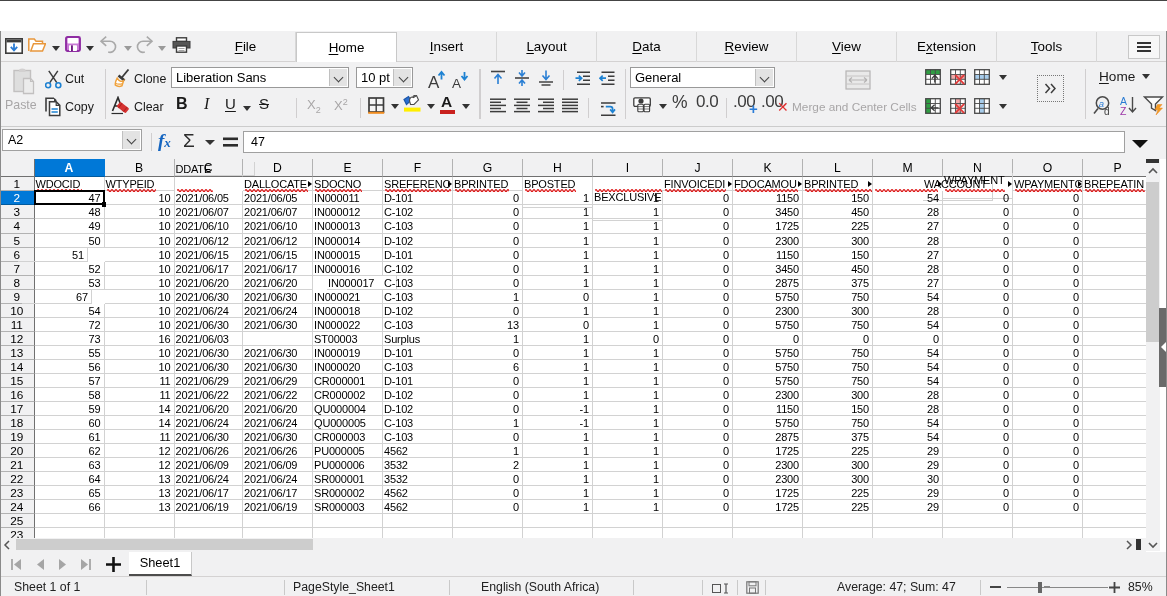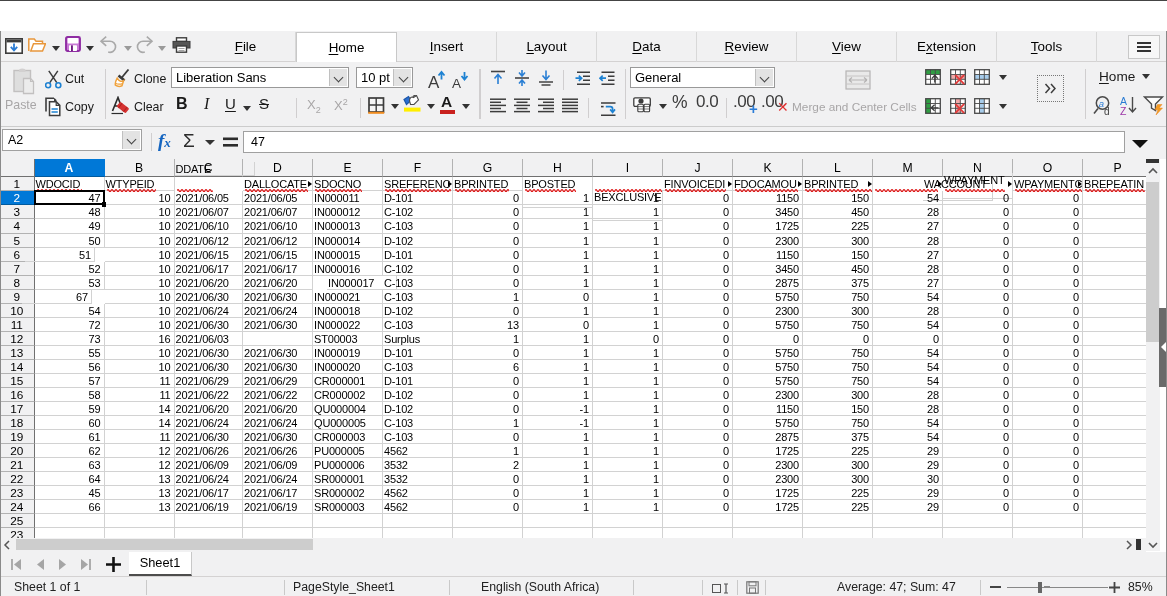--- a/index.html
+++ b/index.html
@@ -553,21 +553,21 @@
       <div class="cell r" style="left:453.0px;top:74.52px;width:70px;height:14.03px">0</div>
       <div class="cell r" style="left:523.0px;top:74.52px;width:70px;height:14.03px">1</div>
       <div class="cell r" style="left:593.0px;top:74.52px;width:70px;height:14.03px">1</div>
       <div class="cell r" style="left:663.0px;top:74.52px;width:70px;height:14.03px">0</div>
       <div class="cell r" style="left:733.0px;top:74.52px;width:70px;height:14.03px">2300</div>
       <div class="cell r" style="left:803.0px;top:74.52px;width:70px;height:14.03px">300</div>
       <div class="cell r" style="left:873.0px;top:74.52px;width:70px;height:14.03px">28</div>
       <div class="cell r" style="left:943.0px;top:74.52px;width:70px;height:14.03px">0</div>
       <div class="cell r" style="left:1013.0px;top:74.52px;width:70px;height:14.03px">0</div>
       <div class="cell l" style="left:1083.0px;top:74.52px;width:70px;height:14.03px"></div>
-      <div class="cell r" style="left:25px;top:88.54999999999998px;width:70px;height:14.03px">51</div>
+      <div class="cell r" style="left:18px;top:88.54999999999998px;width:70px;height:14.03px">51</div>
       <div class="cell r" style="left:104.5px;top:88.54999999999998px;width:70px;height:14.03px">10</div>
       <div class="cell l" style="left:174.5px;top:88.54999999999998px;width:68.5px;height:14.03px">2021/06/15</div>
       <div class="cell l" style="left:243.0px;top:88.54999999999998px;width:70px;height:14.03px">2021/06/15</div>
       <div class="cell l" style="left:313.0px;top:88.54999999999998px;width:70px;height:14.03px">IN000015</div>
       <div class="cell l" style="left:383.0px;top:88.54999999999998px;width:70px;height:14.03px">D-101</div>
       <div class="cell r" style="left:453.0px;top:88.54999999999998px;width:70px;height:14.03px">0</div>
       <div class="cell r" style="left:523.0px;top:88.54999999999998px;width:70px;height:14.03px">1</div>
       <div class="cell r" style="left:593.0px;top:88.54999999999998px;width:70px;height:14.03px">1</div>
       <div class="cell r" style="left:663.0px;top:88.54999999999998px;width:70px;height:14.03px">0</div>
       <div class="cell r" style="left:733.0px;top:88.54999999999998px;width:70px;height:14.03px">1150</div>
@@ -825,21 +825,21 @@
       <div class="cell r" style="left:453.0px;top:313.03px;width:70px;height:14.03px">0</div>
       <div class="cell r" style="left:523.0px;top:313.03px;width:70px;height:14.03px">1</div>
       <div class="cell r" style="left:593.0px;top:313.03px;width:70px;height:14.03px">1</div>
       <div class="cell r" style="left:663.0px;top:313.03px;width:70px;height:14.03px">0</div>
       <div class="cell r" style="left:733.0px;top:313.03px;width:70px;height:14.03px">2300</div>
       <div class="cell r" style="left:803.0px;top:313.03px;width:70px;height:14.03px">300</div>
       <div class="cell r" style="left:873.0px;top:313.03px;width:70px;height:14.03px">30</div>
       <div class="cell r" style="left:943.0px;top:313.03px;width:70px;height:14.03px">0</div>
       <div class="cell r" style="left:1013.0px;top:313.03px;width:70px;height:14.03px">0</div>
       <div class="cell l" style="left:1083.0px;top:313.03px;width:70px;height:14.03px"></div>
-      <div class="cell r" style="left:34.5px;top:327.05999999999995px;width:70px;height:14.03px">45</div>
+      <div class="cell r" style="left:34.5px;top:327.05999999999995px;width:70px;height:14.03px">65</div>
       <div class="cell r" style="left:104.5px;top:327.05999999999995px;width:70px;height:14.03px">13</div>
       <div class="cell l" style="left:174.5px;top:327.05999999999995px;width:68.5px;height:14.03px">2021/06/17</div>
       <div class="cell l" style="left:243.0px;top:327.05999999999995px;width:70px;height:14.03px">2021/06/17</div>
       <div class="cell l" style="left:313.0px;top:327.05999999999995px;width:70px;height:14.03px">SR000002</div>
       <div class="cell l" style="left:383.0px;top:327.05999999999995px;width:70px;height:14.03px">4562</div>
       <div class="cell r" style="left:453.0px;top:327.05999999999995px;width:70px;height:14.03px">0</div>
       <div class="cell r" style="left:523.0px;top:327.05999999999995px;width:70px;height:14.03px">1</div>
       <div class="cell r" style="left:593.0px;top:327.05999999999995px;width:70px;height:14.03px">1</div>
       <div class="cell r" style="left:663.0px;top:327.05999999999995px;width:70px;height:14.03px">0</div>
       <div class="cell r" style="left:733.0px;top:327.05999999999995px;width:70px;height:14.03px">1725</div>

